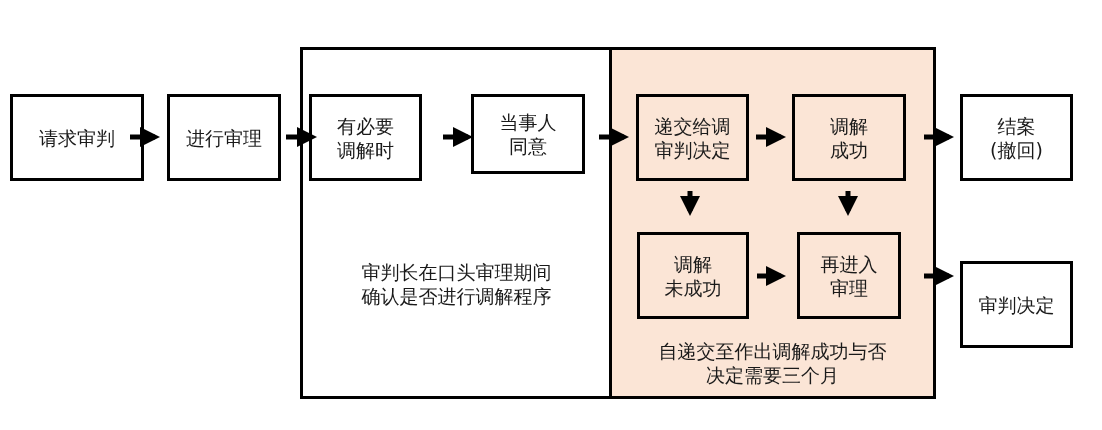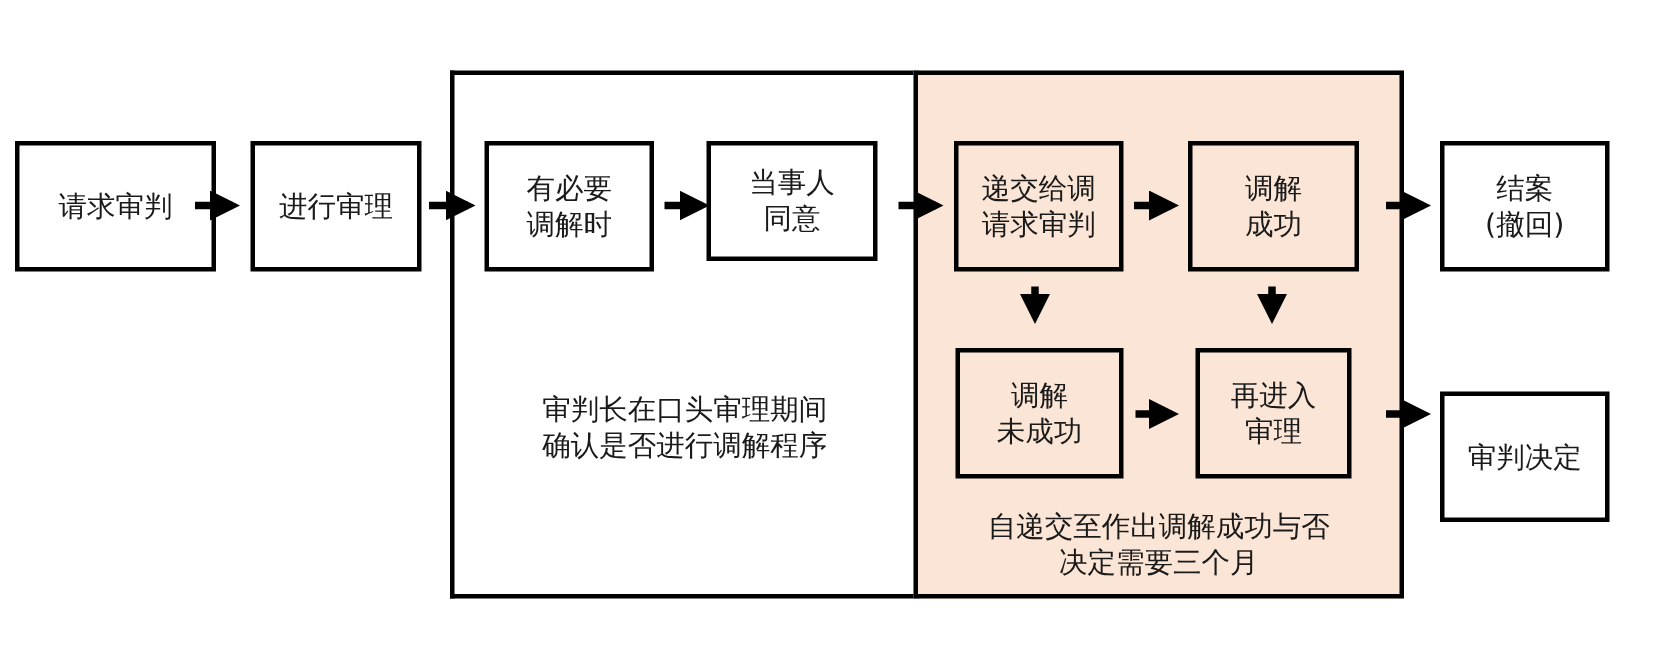--- a/index.html
+++ b/index.html
@@ -21,31 +21,31 @@
 
 <div class="region plain"></div>
 <div class="region shaded"></div>
 
 <div class="box white" style="left:10px; top:94px; width:134px; height:87px;text-align:right;">
   <span>请求审判</span>
 </div>
 <div class="box white" style="left:167px; top:94px; width:114px; height:87px;">
   <span>进行审理</span>
 </div>
-<div class="box white" style="left:323px; top:94px; width:113px; height:87px;">
+<div class="box white" style="left:309px; top:94px; width:113px; height:87px;">
   <span>有必要
 调解时</span>
 </div>
 <div class="box white" style="left:471px; top:94px; width:114px; height:80px;">
   <span>当事人
 同意</span>
 </div>
 <div class="box peach" style="left:636px; top:94px; width:113px; height:87px;">
   <span>递交给调
-请求审判</span>
+审判决定</span>
 </div>
 <div class="box peach" style="left:792px; top:94px; width:114px; height:87px;">
   <span>调解
 成功</span>
 </div>
 <div class="box white" style="left:960px; top:94px; width:113px; height:87px;">
   <span>结案
 (撤回)</span>
 </div>
 <div class="box peach" style="left:637px; top:232px; width:112px; height:87px;">

